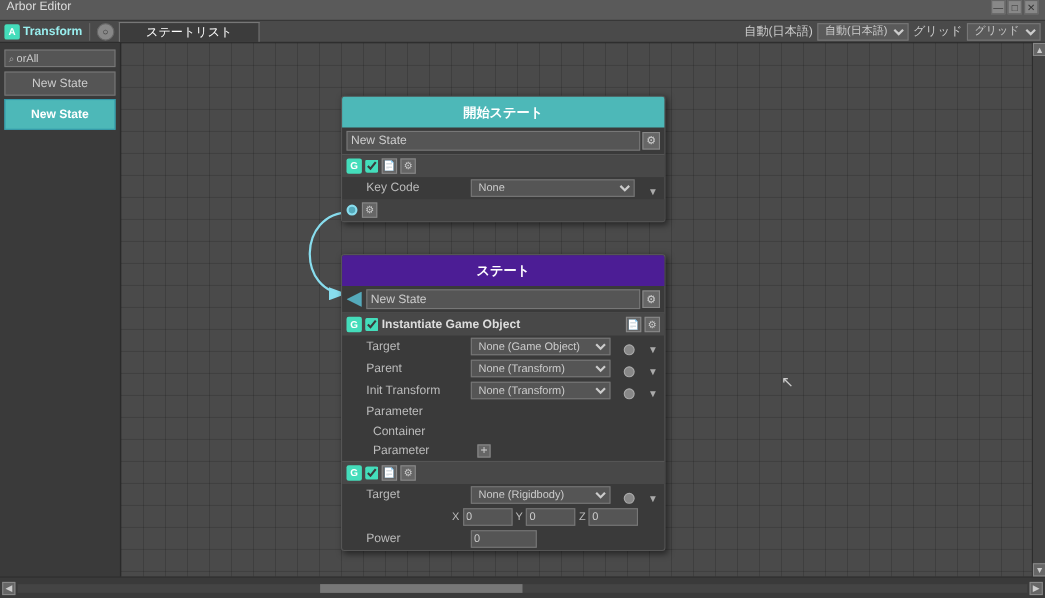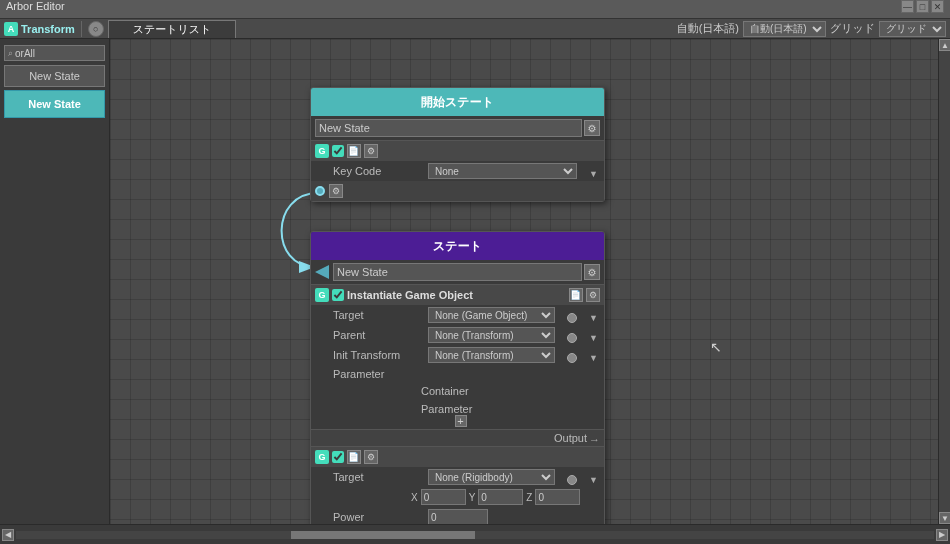--- a/index.html
+++ b/index.html
@@ -447,21 +447,20 @@
       top: 0;
       left: 0;
       width: 100%;
       height: 100%;
       pointer-events: none;
     }
 
     
     .sub-section {
       padding-left: 12px;
-      flex-direction: column;
     }
     .output-row {
       display: flex;
       align-items: center;
       justify-content: flex-end;
       padding: 2px 4px;
       background: #424242;
       border-top: 1px solid #555;
     }
     .output-label {
@@ -657,24 +656,20 @@
           <span class="field-label">Container</span>
         </div>
 
         <div class="comp-field-row sub-section">
           <span class="field-label">Parameter</span>
           <div class="field-value">
             <div class="plus-btn">+</div>
           </div>
         </div>
 
-        <div class="output-row">
-          <span class="output-label">Output</span>
-          <span style="color:#aaa;font-size:11px;margin-left:2px;">→</span>
-        </div>
       </div>
 
       <div class="component-section">
         <div class="component-header">
           <div class="comp-icon-g">G</div>
           <input type="checkbox" class="comp-checkbox" checked="" style="">
           <div class="comp-icon-btn">📄</div>
           <div class="comp-icon-btn">⚙</div>
         </div>
 

